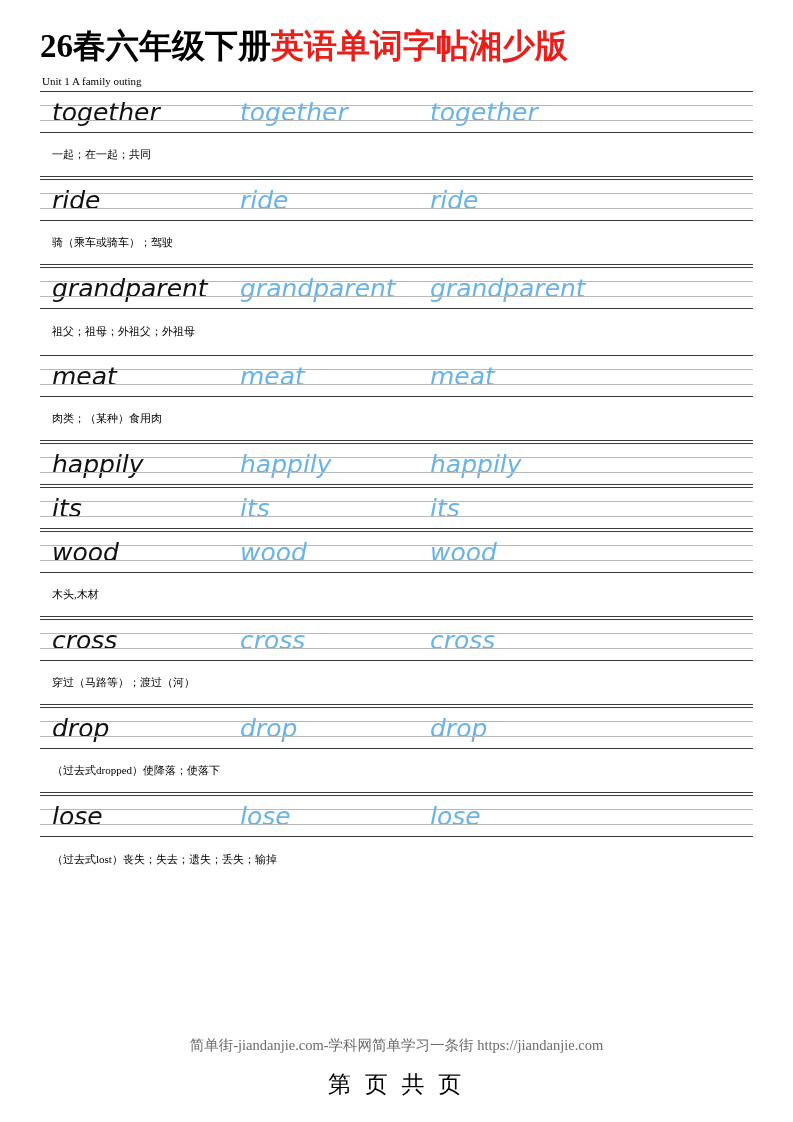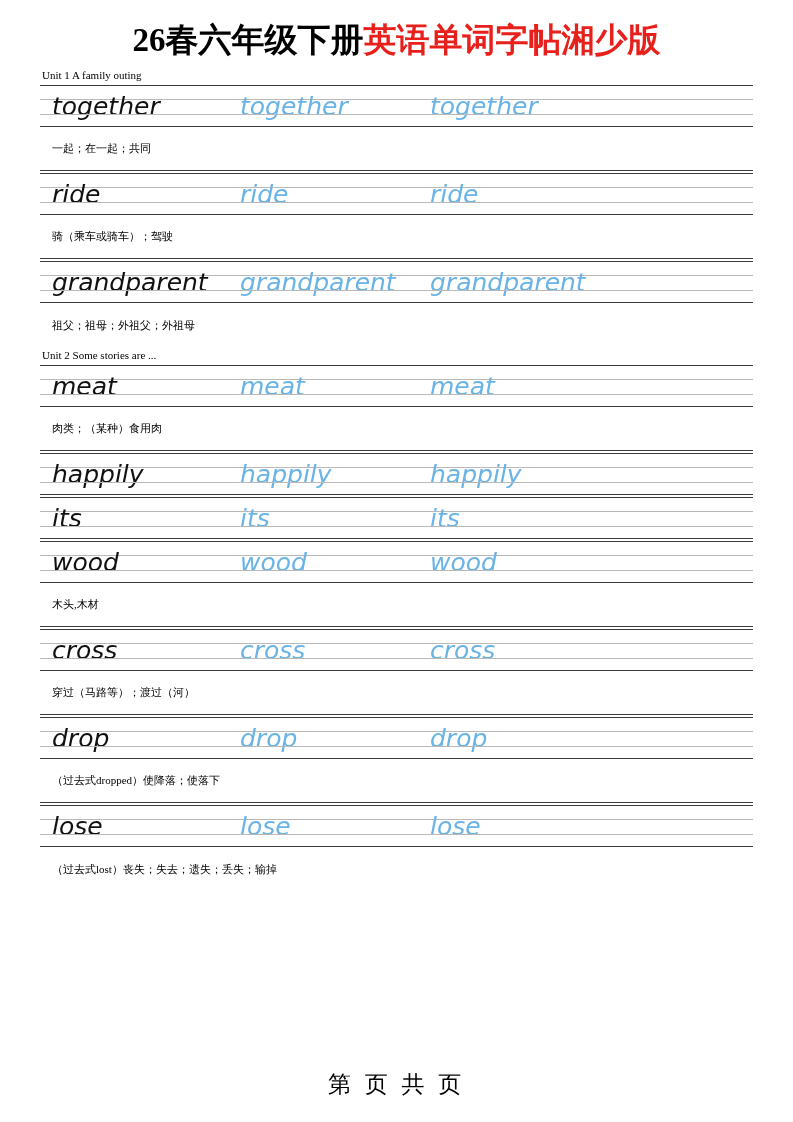--- a/index.html
+++ b/index.html
@@ -17,25 +17,25 @@
   }
   .page {
     width: 793px;
     height: 1122px;
     box-sizing: border-box;
     padding: 18px 40px 0 40px;
     position: relative;
   }
   
   .title {
-    text-align: center;
+    text-align: left;
     font-size: 33px;
     font-weight: bold;
     letter-spacing: 0px;
-    margin: 0 0 4px 0;
+    margin: 6px 0 4px 0;
     white-space: nowrap;
     font-family: "Liberation Serif", serif;
   }
   .title .part-black { color: #000000; }
   .title .part-red   { color: #e8201c; }
 
   
   .unit {
     font-size: 11px;
     font-family: "Liberation Serif", serif;
@@ -175,21 +175,20 @@
         <span class="word">grandparent</span>
         <span class="word trace">grandparent</span>
         <span class="word trace second">grandparent</span>
       </div>
     </div>
     <div class="meaning-row no-border">
       <span class="meaning">祖父；祖母；外祖父；外祖母</span>
     </div>
   </div>
 
-  <div class="unit tight">Unit 2 Some stories are ...</div>
 
   <div class="word-block">
     <div class="staff">
       <div class="staff-row">
         <span class="word">meat</span>
         <span class="word trace">meat</span>
         <span class="word trace second">meat</span>
       </div>
     </div>
     <div class="meaning-row">
@@ -263,16 +262,17 @@
         <span class="word trace">lose</span>
         <span class="word trace second">lose</span>
       </div>
     </div>
     <div class="meaning-row no-border">
       <span class="meaning">（过去式lost）丧失；失去；遗失；丢失；输掉</span>
     </div>
   </div>
 
   <div class="footer">
+    <div class="footer-source">简单街-jiandanjie.com-学科网简单学习一条街 https://jiandanjie.com</div>
     <div class="footer-page">第 页 共 页</div>
   </div>
 
 </div>
 
 </body></html>

